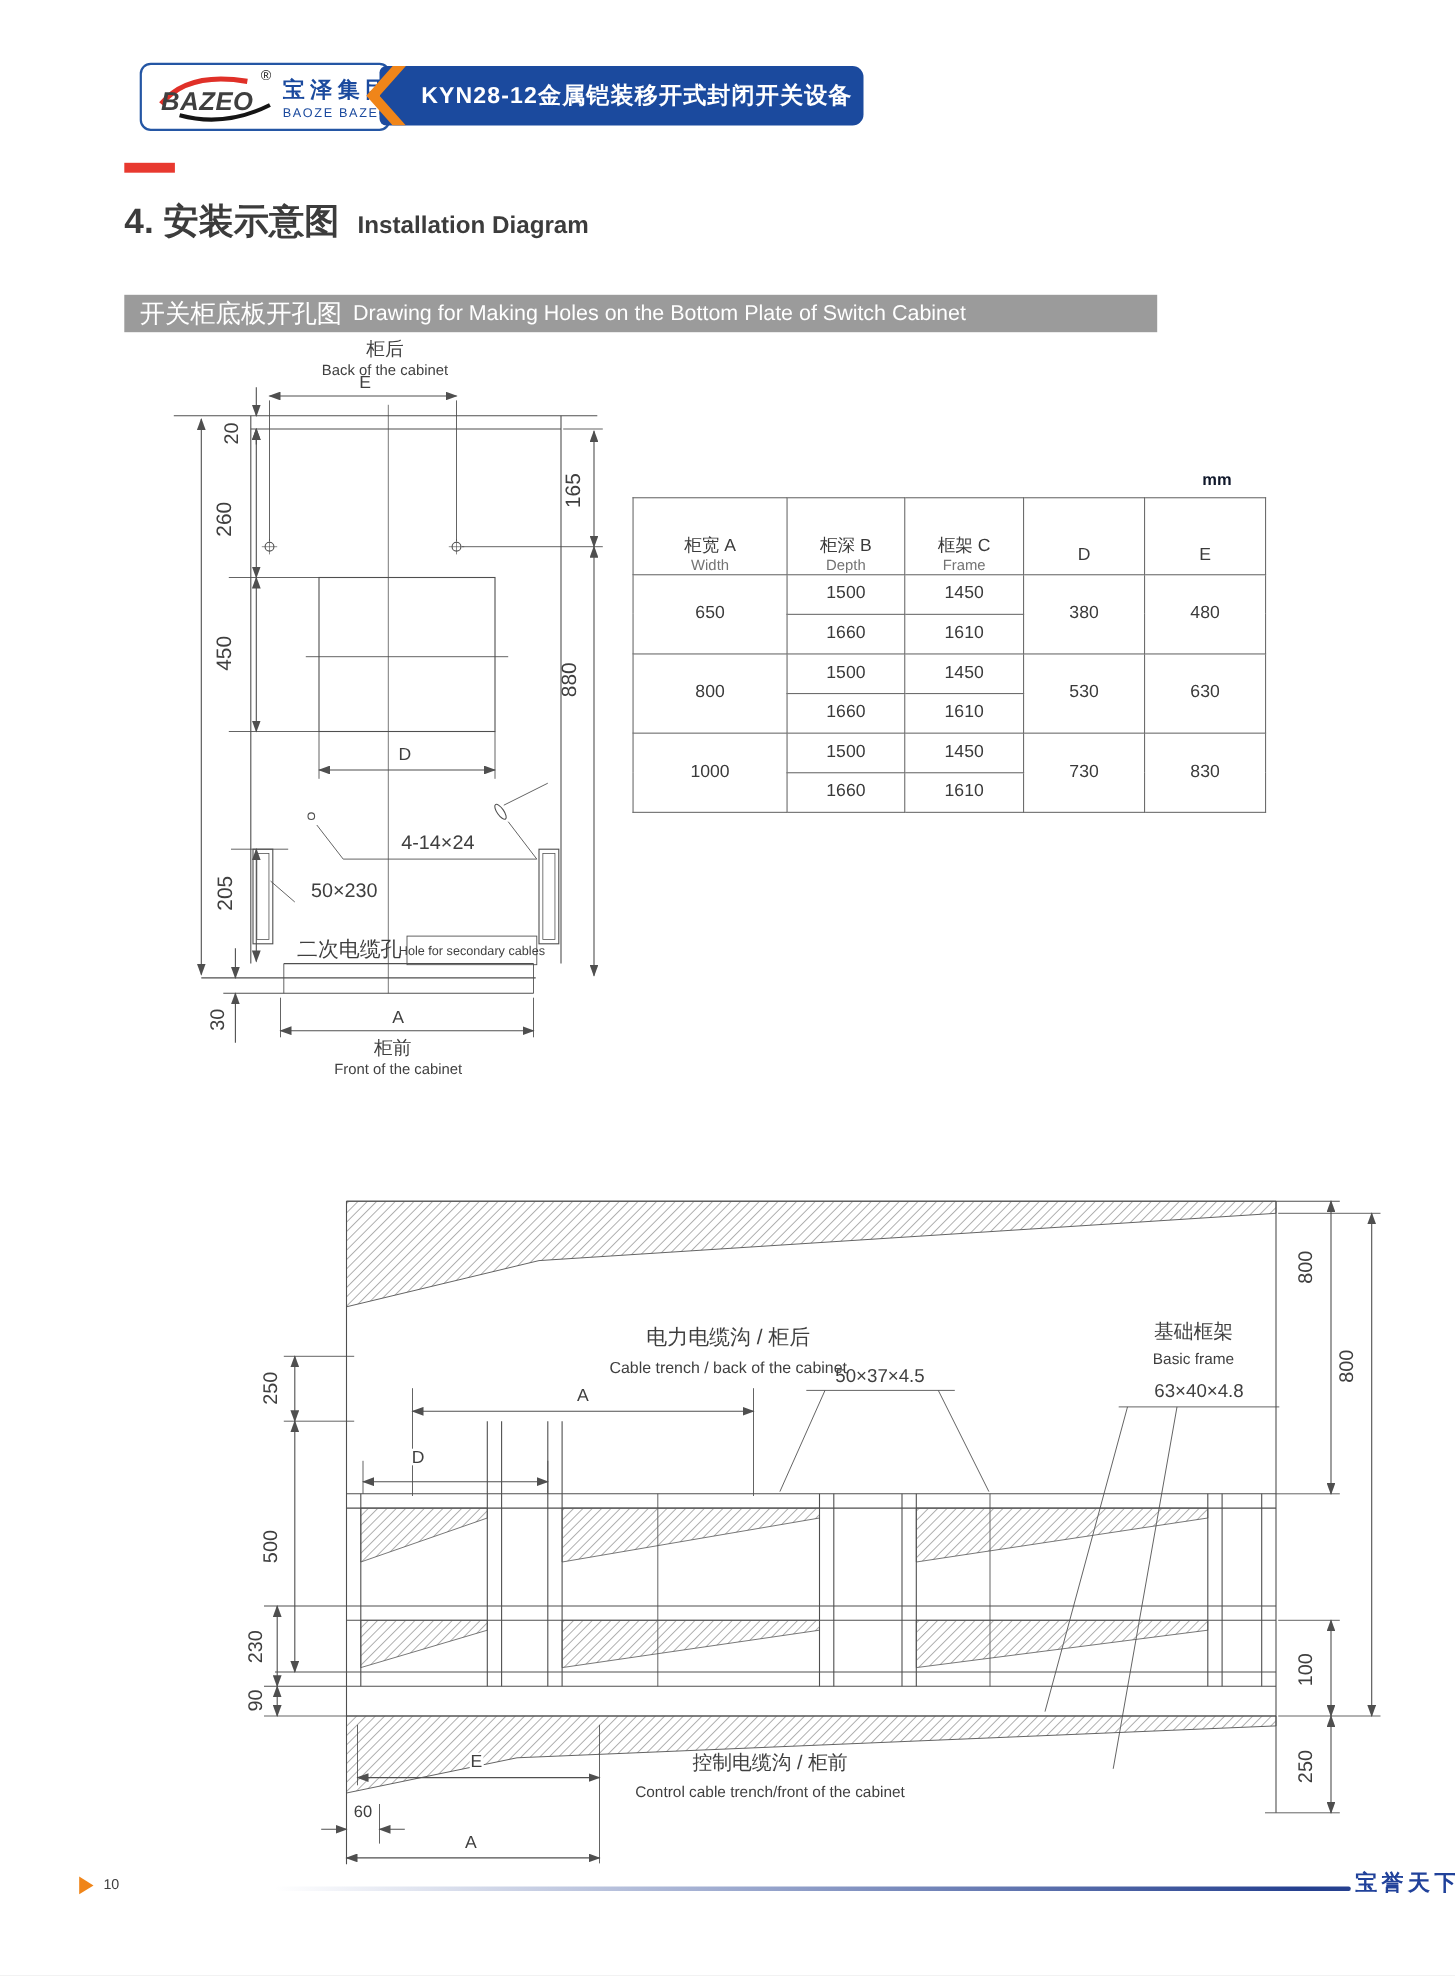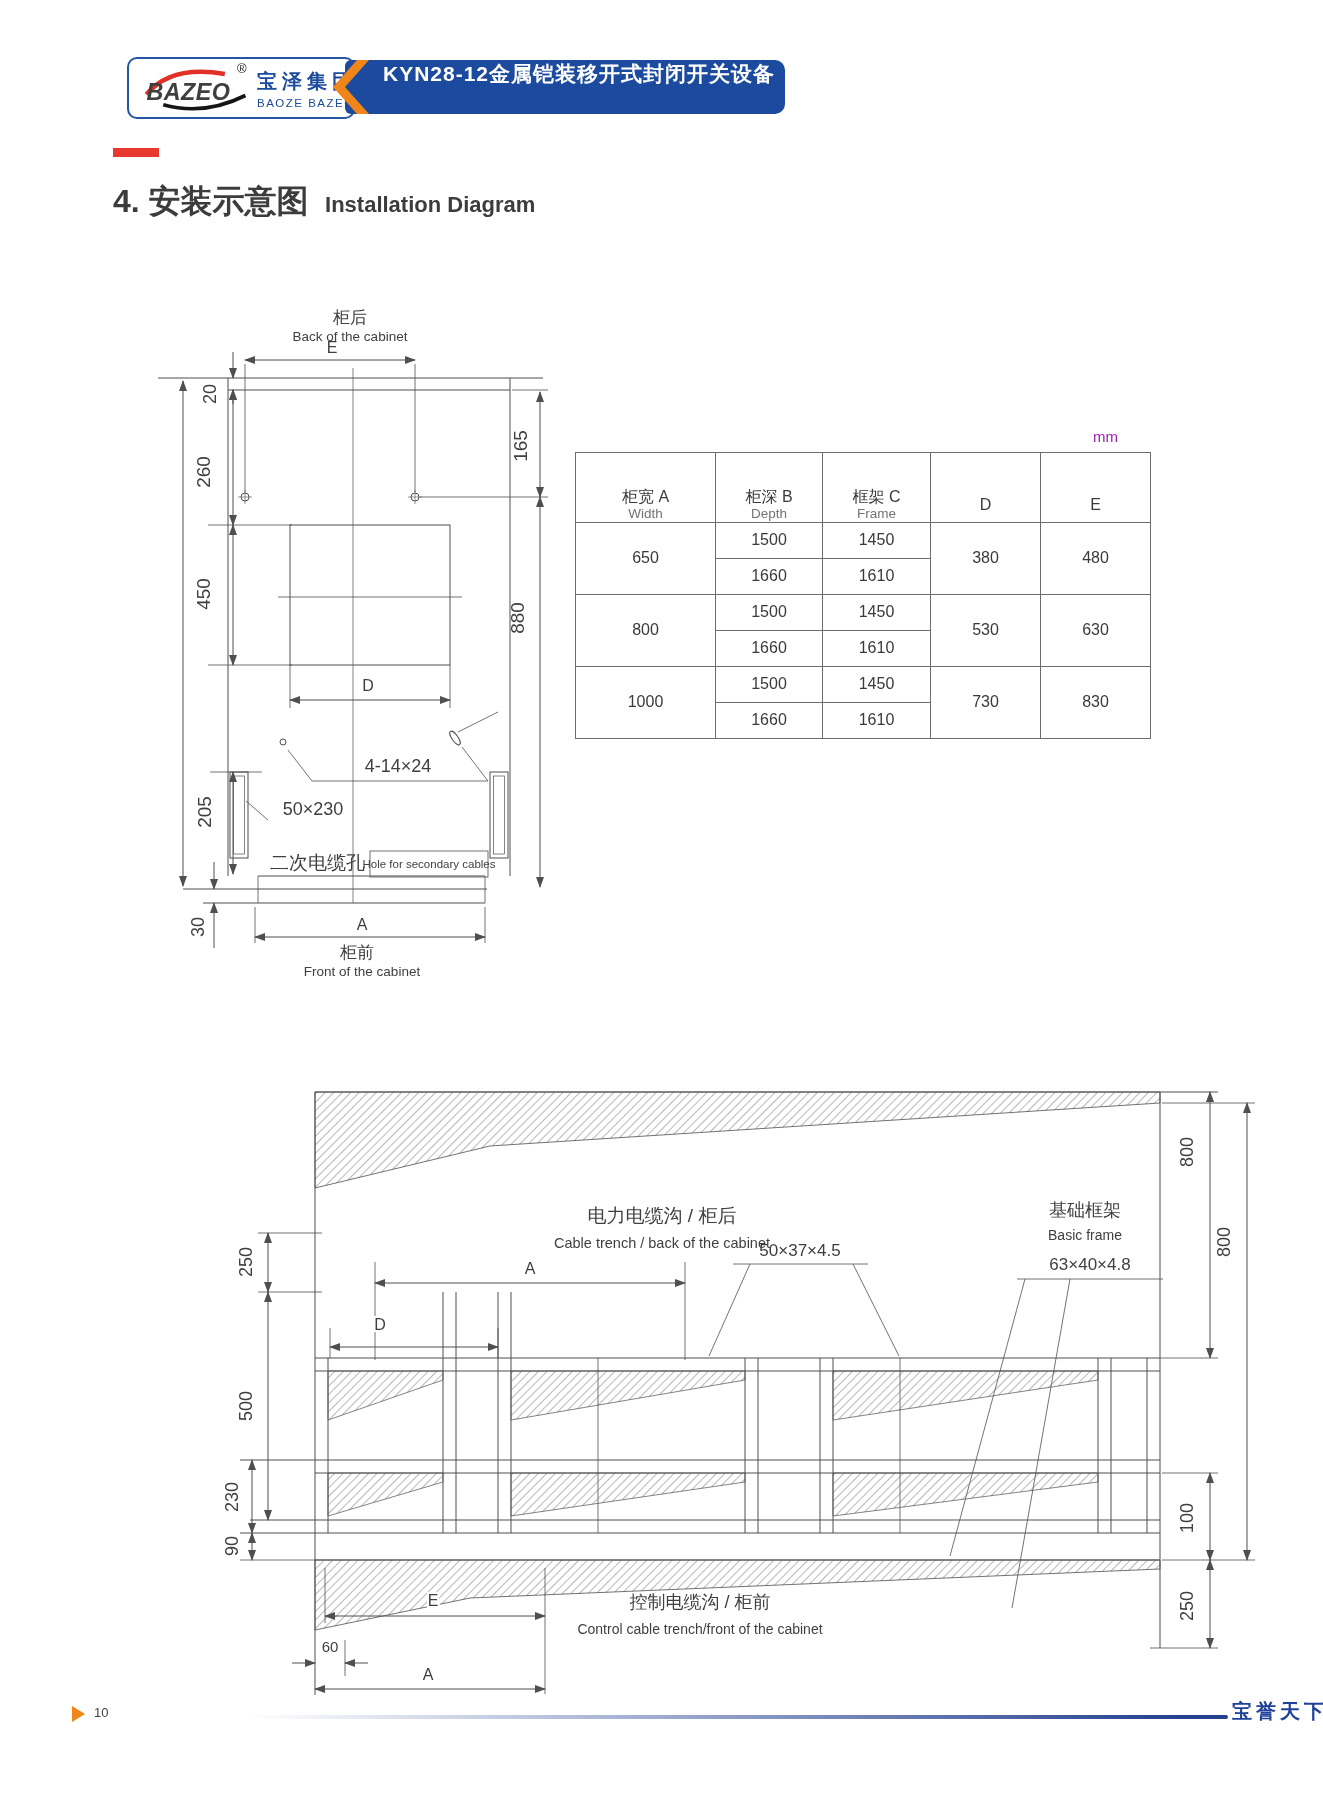--- a/index.html
+++ b/index.html
@@ -9,38 +9,38 @@
 
   
   .logo-box{left:127px;top:57px;width:228px;height:62px;background:#fff;border:2px solid #2456a4;
             border-radius:10px;display:flex;align-items:center;box-sizing:border-box;padding:4px 8px 4px 10px;}
   .logo-mark{width:112px;height:48px;flex:0 0 auto;}
   .logo-reg{position:absolute;left:108px;top:2px;font-size:13px;color:#222;}
   .logo-txt{display:flex;flex-direction:column;justify-content:center;margin-left:6px;}
   .logo-cn{font-size:20px;font-weight:bold;color:#1b4a9e;letter-spacing:5px;white-space:nowrap;}
   .logo-en{font-size:11.5px;color:#1b4a9e;letter-spacing:1.5px;margin-top:2px;}
   .prod-band{left:345px;top:60px;width:440px;height:54px;background:#1b4a9e;border-radius:6px 10px 10px 6px;
-             display:flex;}
+             display:flex;align-items:center;}
   .prod-band span{color:#fff;font-weight:bold;font-size:21px;letter-spacing:1px;padding-left:38px;white-space:nowrap;}
   .chevron{left:321px;top:60px;width:50px;height:54px;z-index:3;}
 
   
   .red-dash{left:113px;top:148px;width:46px;height:9px;background:#e8392f;}
   .sec-title{left:113px;top:180px;font-weight:bold;white-space:nowrap;}
   .sec-title .cn{font-size:32px;color:#3c3c3c;}
   .sec-title .en{font-size:22px;color:#3c3c3c;margin-left:12px;}
 
   
   .gbanner{left:113px;width:939px;height:34px;background:#9b9b9b;display:flex;align-items:center;}
   .gbanner .cn{color:#fff;font-size:23px;padding-left:14px;white-space:nowrap;}
   .gbanner .en{color:#fff;font-size:19.5px;margin-left:10px;white-space:nowrap;}
   .b1{top:268px;} .b2{top:1020px;}
 
   
-  .mm-unit{left:1093px;top:428px;font-size:15px;color:#a21caf;}
+  .mm-unit{left:1093px;top:428px;font-size:15px;color:#0f172a;font-weight:bold;}
   table.spec{position:absolute;left:575px;top:452px;border-collapse:collapse;table-layout:fixed;}
   table.spec td,table.spec th{border:1px solid #6d6d6d;text-align:center;vertical-align:middle;
        font-weight:normal;color:#3a3a3a;padding:0;}
   table.spec th{height:52px;}
   table.spec td{height:35px;font-size:16px;}
   .hcn{font-size:16px;display:block;line-height:1.15;margin-top:35px;}
   .hen{font-size:13.5px;display:block;line-height:1.15;color:#737373;}
 
   
   svg text{fill:#3f3f3f;font-family:"Liberation Sans","DejaVu Sans",sans-serif;}
@@ -80,20 +80,24 @@
   <svg class="abs chevron" viewBox="0 0 50 54">
     <polygon points="36,0 12,27 36,54 48,54 24,27 48,0" fill="#f08519"></polygon>
   </svg>
 
   <div class="abs red-dash"></div>
   <div class="abs sec-title">
     <span class="cn">4. 安装示意图</span>
     <span class="en">Installation Diagram</span>
   </div>
 
+  <div class="abs gbanner b1">
+    <span class="cn">开关柜底板开孔图</span>
+    <span class="en">Drawing for Making Holes on the Bottom Plate of Switch Cabinet</span>
+  </div>
 
   <svg class="abs d1" viewBox="140 300 420 690">
     <defs>
       <marker id="ar" markerWidth="11" markerHeight="8" refX="10" refY="4" orient="auto-start-reverse">
         <path d="M0,0 L11,4 L0,8 z" fill="#4f4f4f"></path>
       </marker>
     </defs>
     <g stroke="#4f4f4f" stroke-width="1" fill="none">
 
       <text x="350" y="323" font-size="17" text-anchor="middle" stroke="none" fill="#3f3f3f">柜后</text>

